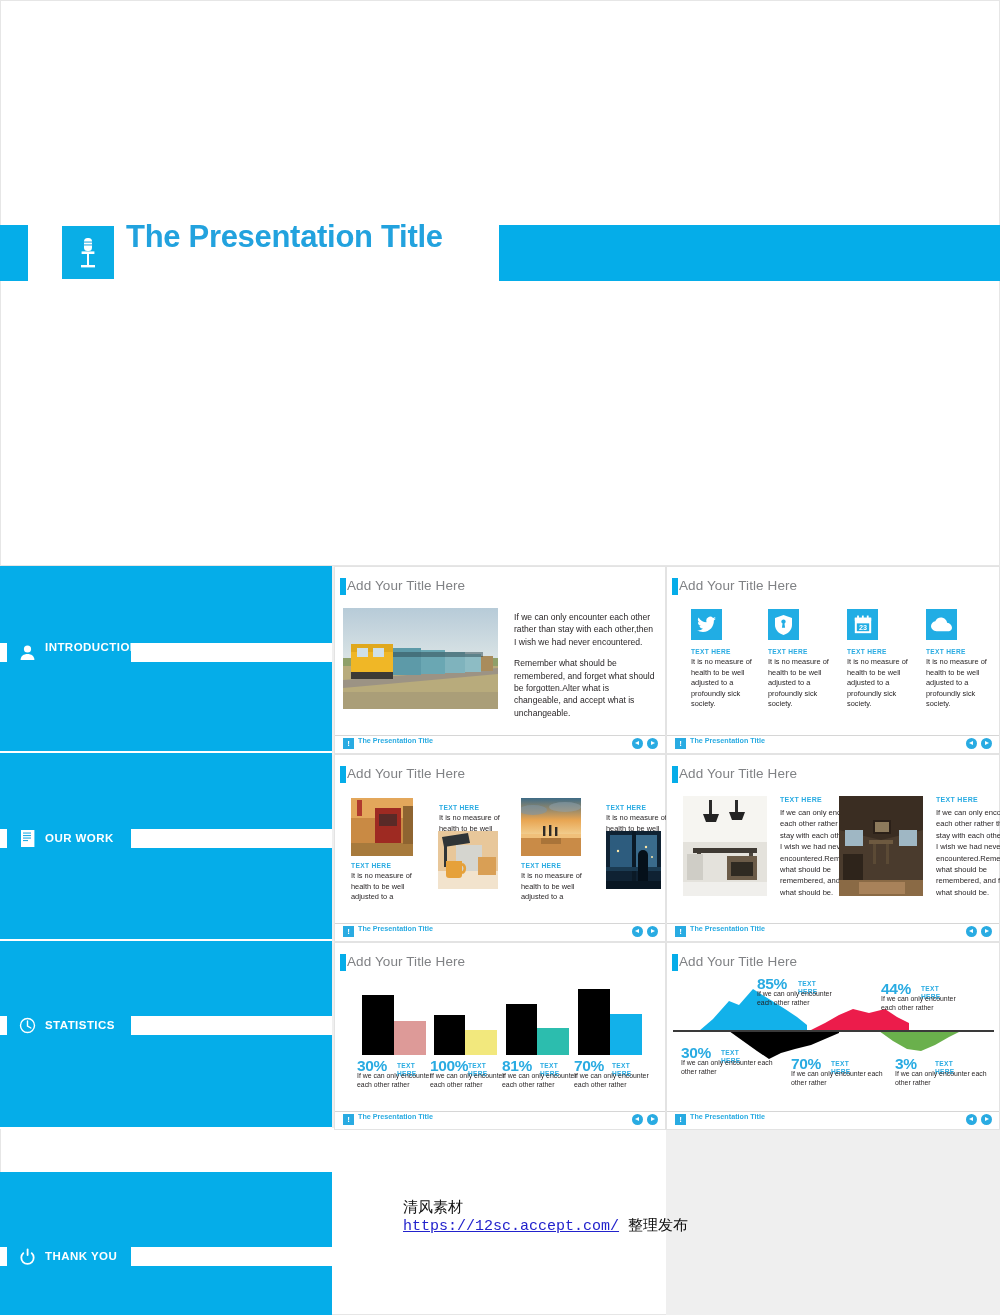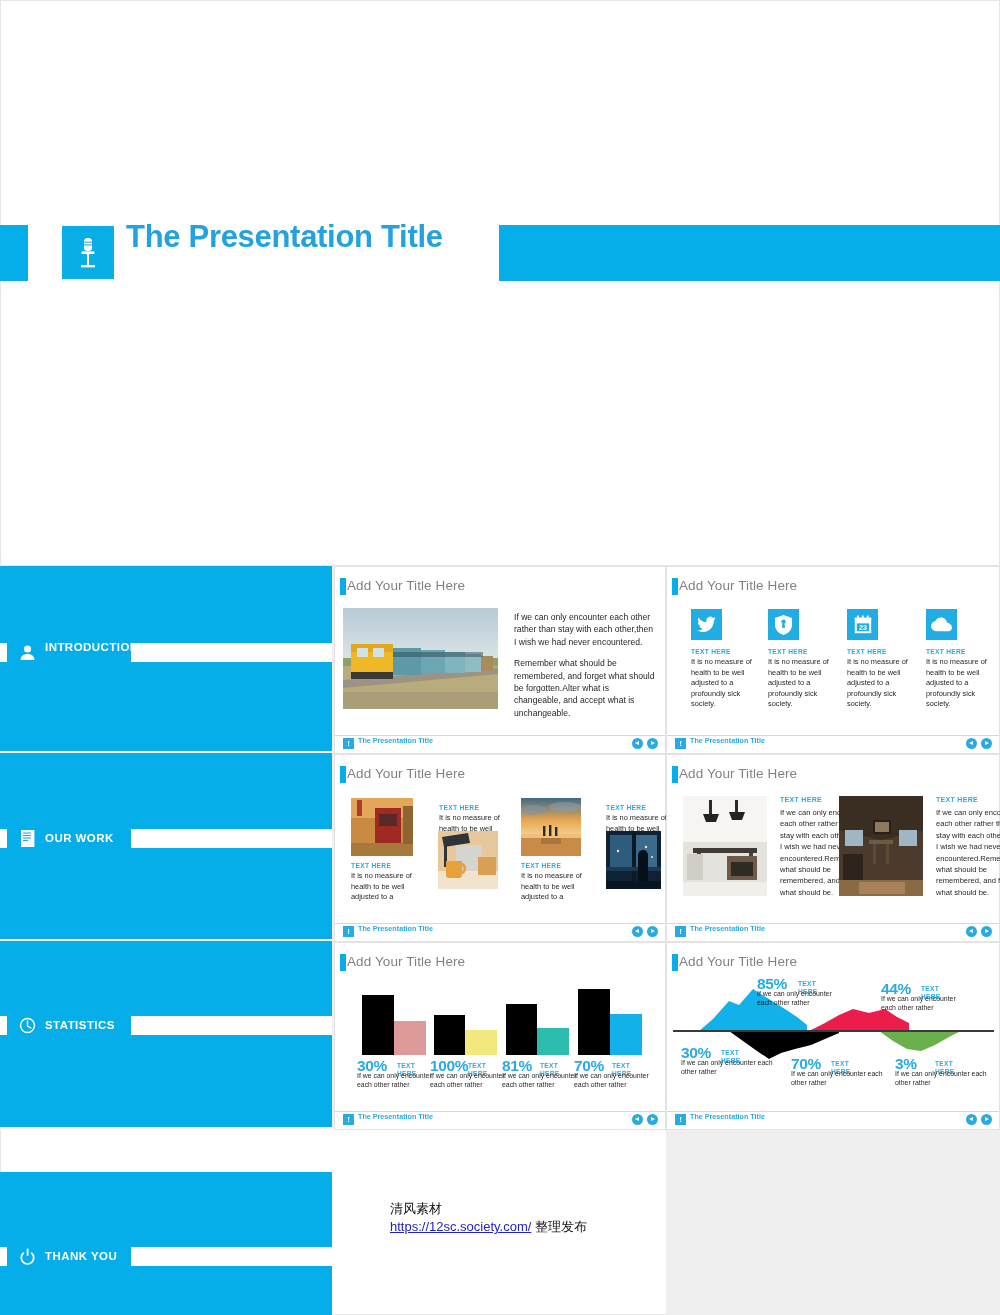--- a/index.html
+++ b/index.html
@@ -87,22 +87,22 @@
   .bar-black{background:#000;}
   .stat-pct{position:absolute;color:#29abe2;font-size:15.5px;font-weight:bold;letter-spacing:-0.4px;}
   .stat-th{position:absolute;color:#29abe2;font-size:6.6px;font-weight:bold;letter-spacing:0.3px;
            line-height:8px;}
   .stat-body{position:absolute;color:#231f20;font-size:6.9px;line-height:9.4px;width:84px;}
 
   
   .areawrap{position:absolute;left:6px;top:36px;width:321px;height:96px;}
 
   
-  .watermark{position:absolute;left:390px;top:1200px;font-size:13px;color:#111;
-             line-height:18px;font-family:Liberation Sans, sans-serif;}
+  .watermark{position:absolute;left:403px;top:1200px;font-size:15px;color:#111;
+             line-height:18px;font-family:Liberation Mono, monospace;}
   .watermark a{color:#2222cc;text-decoration:underline;}
 </style>
 </head>
 <body>
 
 <div class="page">
 
   <div class="canvas-top"></div>
   <div class="canvas-bottom-left"></div>
 
@@ -510,17 +510,17 @@
       <div class="footer-navs">
         <div class="nav-btn nav-prev"></div>
         <div class="nav-btn nav-next"></div>
       </div>
     </div>
   </div>
 
   <div class="watermark">
     <div>清风素材</div>
     <div>
-      <a href="#">https://12sc.society.com/</a><span> 整理发布</span>
+      <a href="#">https://12sc.accept.com/</a><span> 整理发布</span>
     </div>
   </div>
 
 </div>
 
 </body></html>

